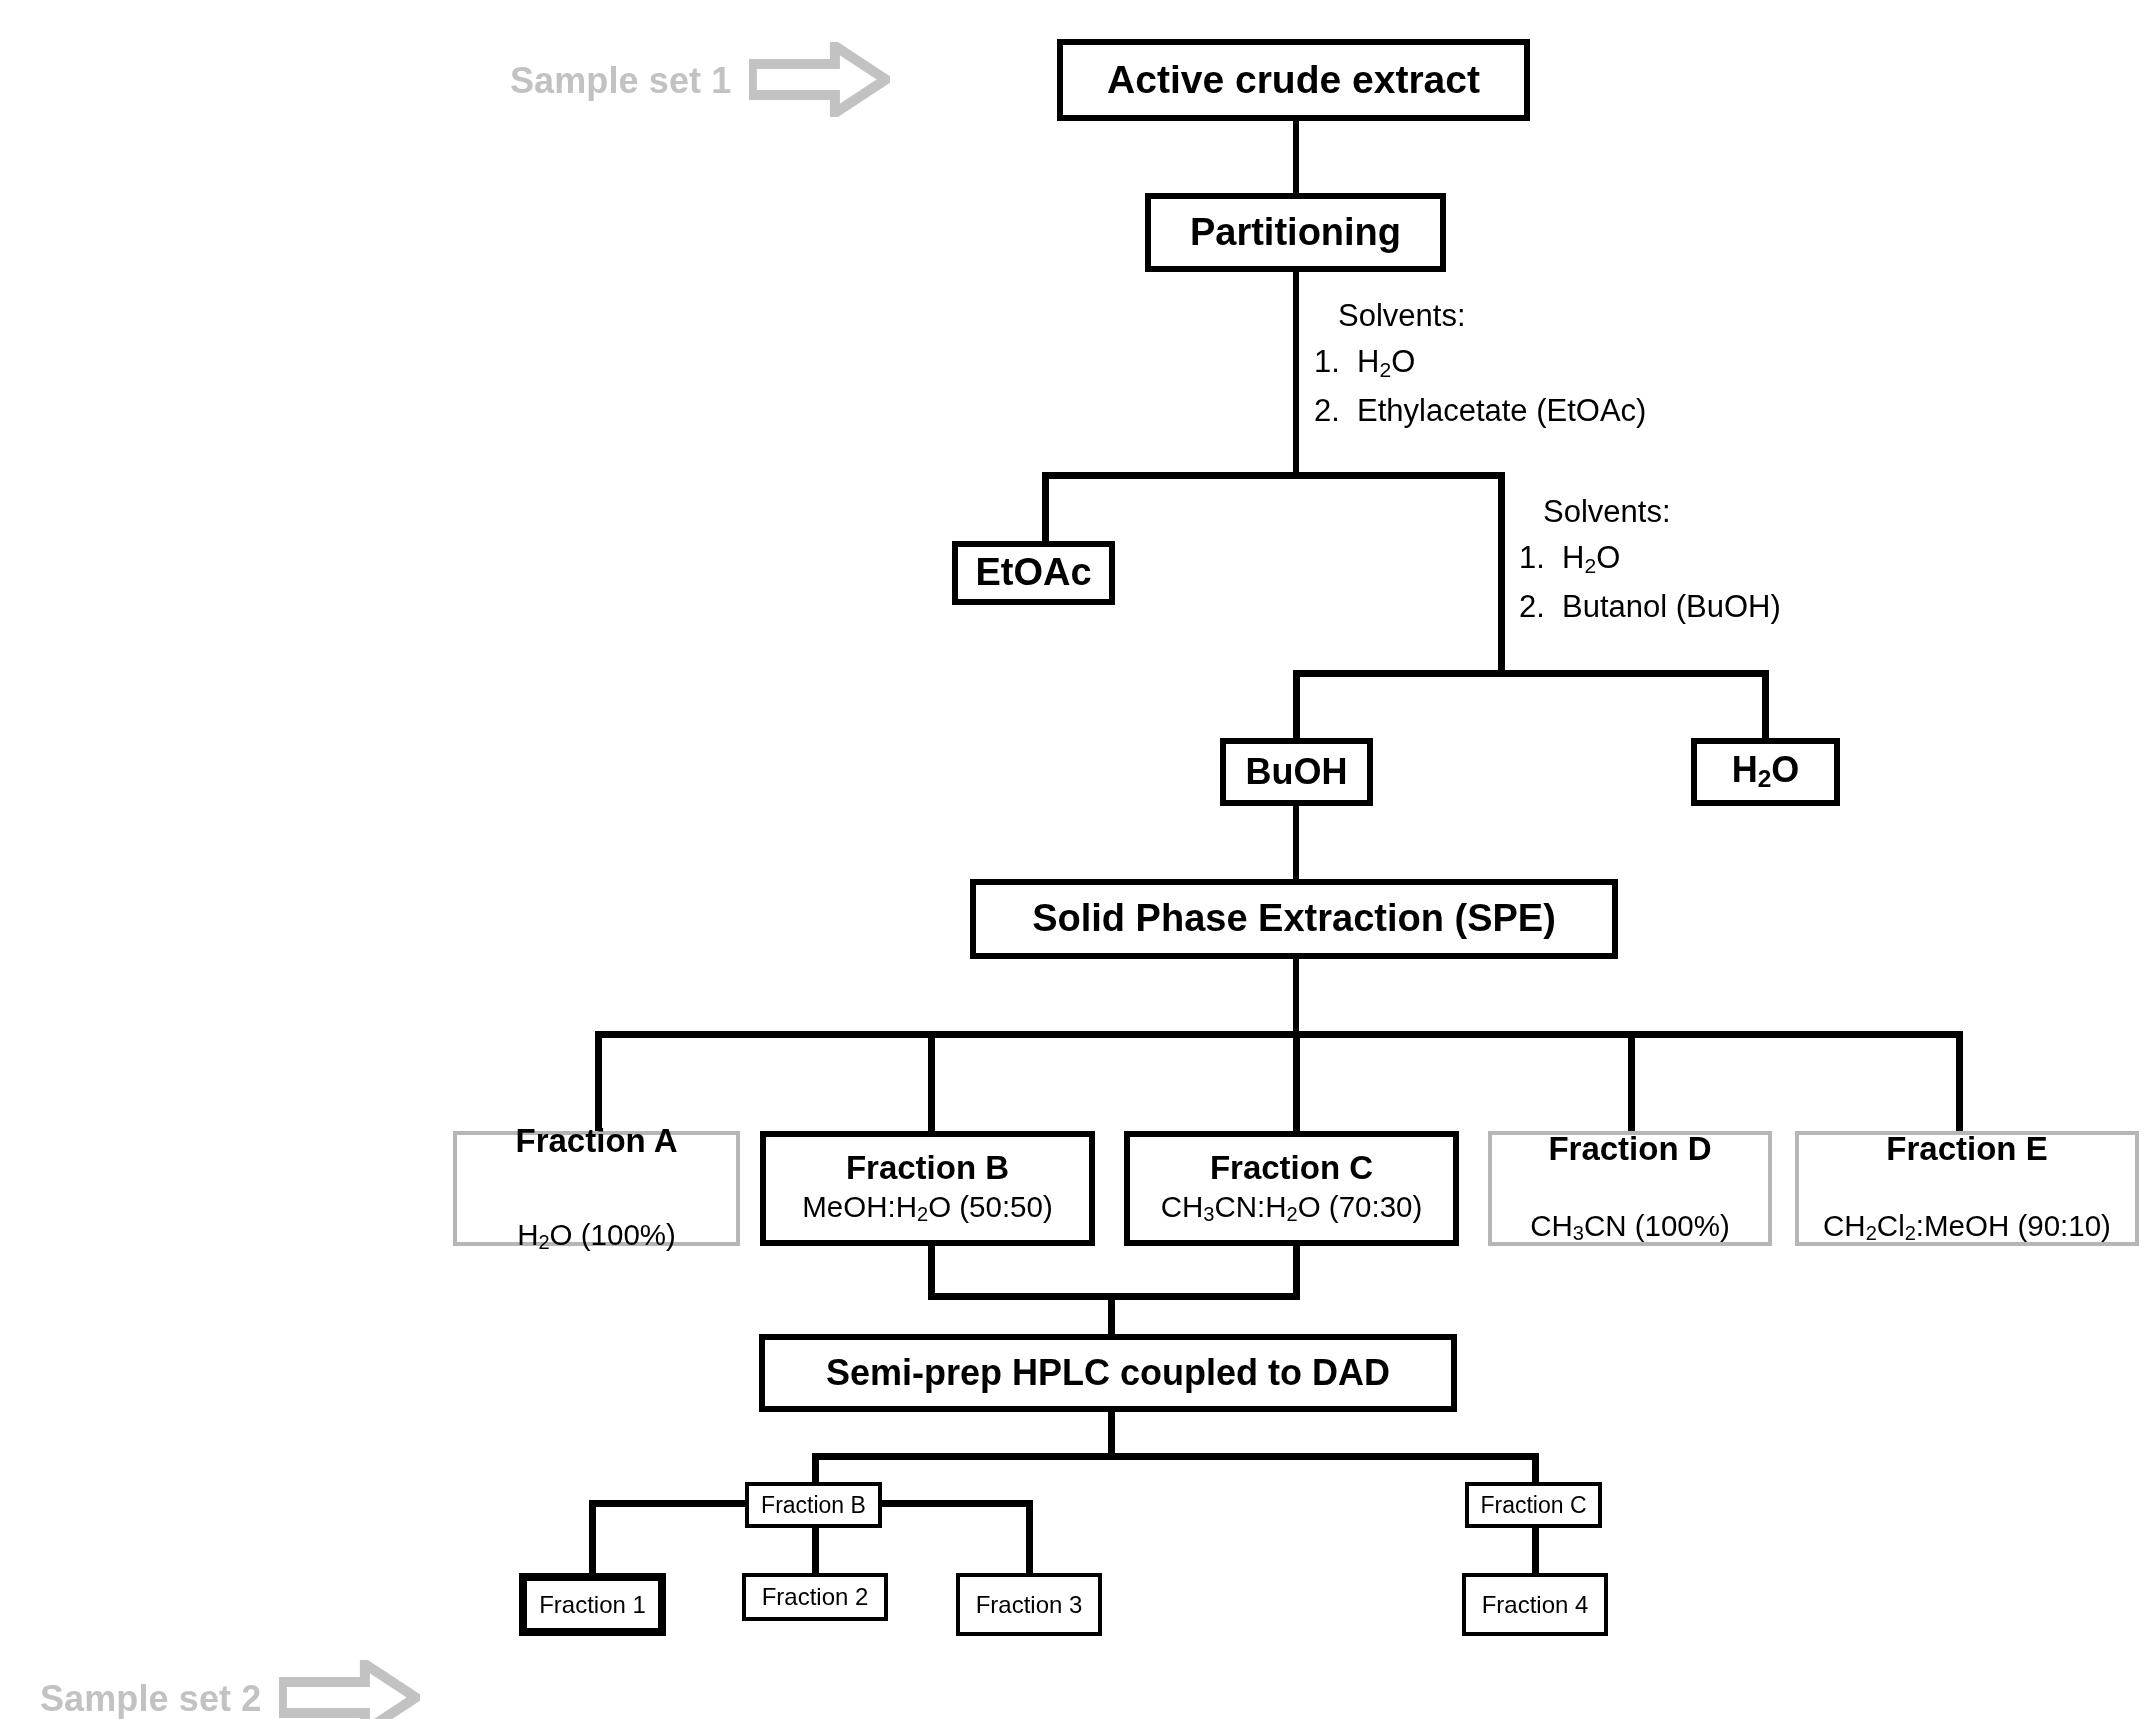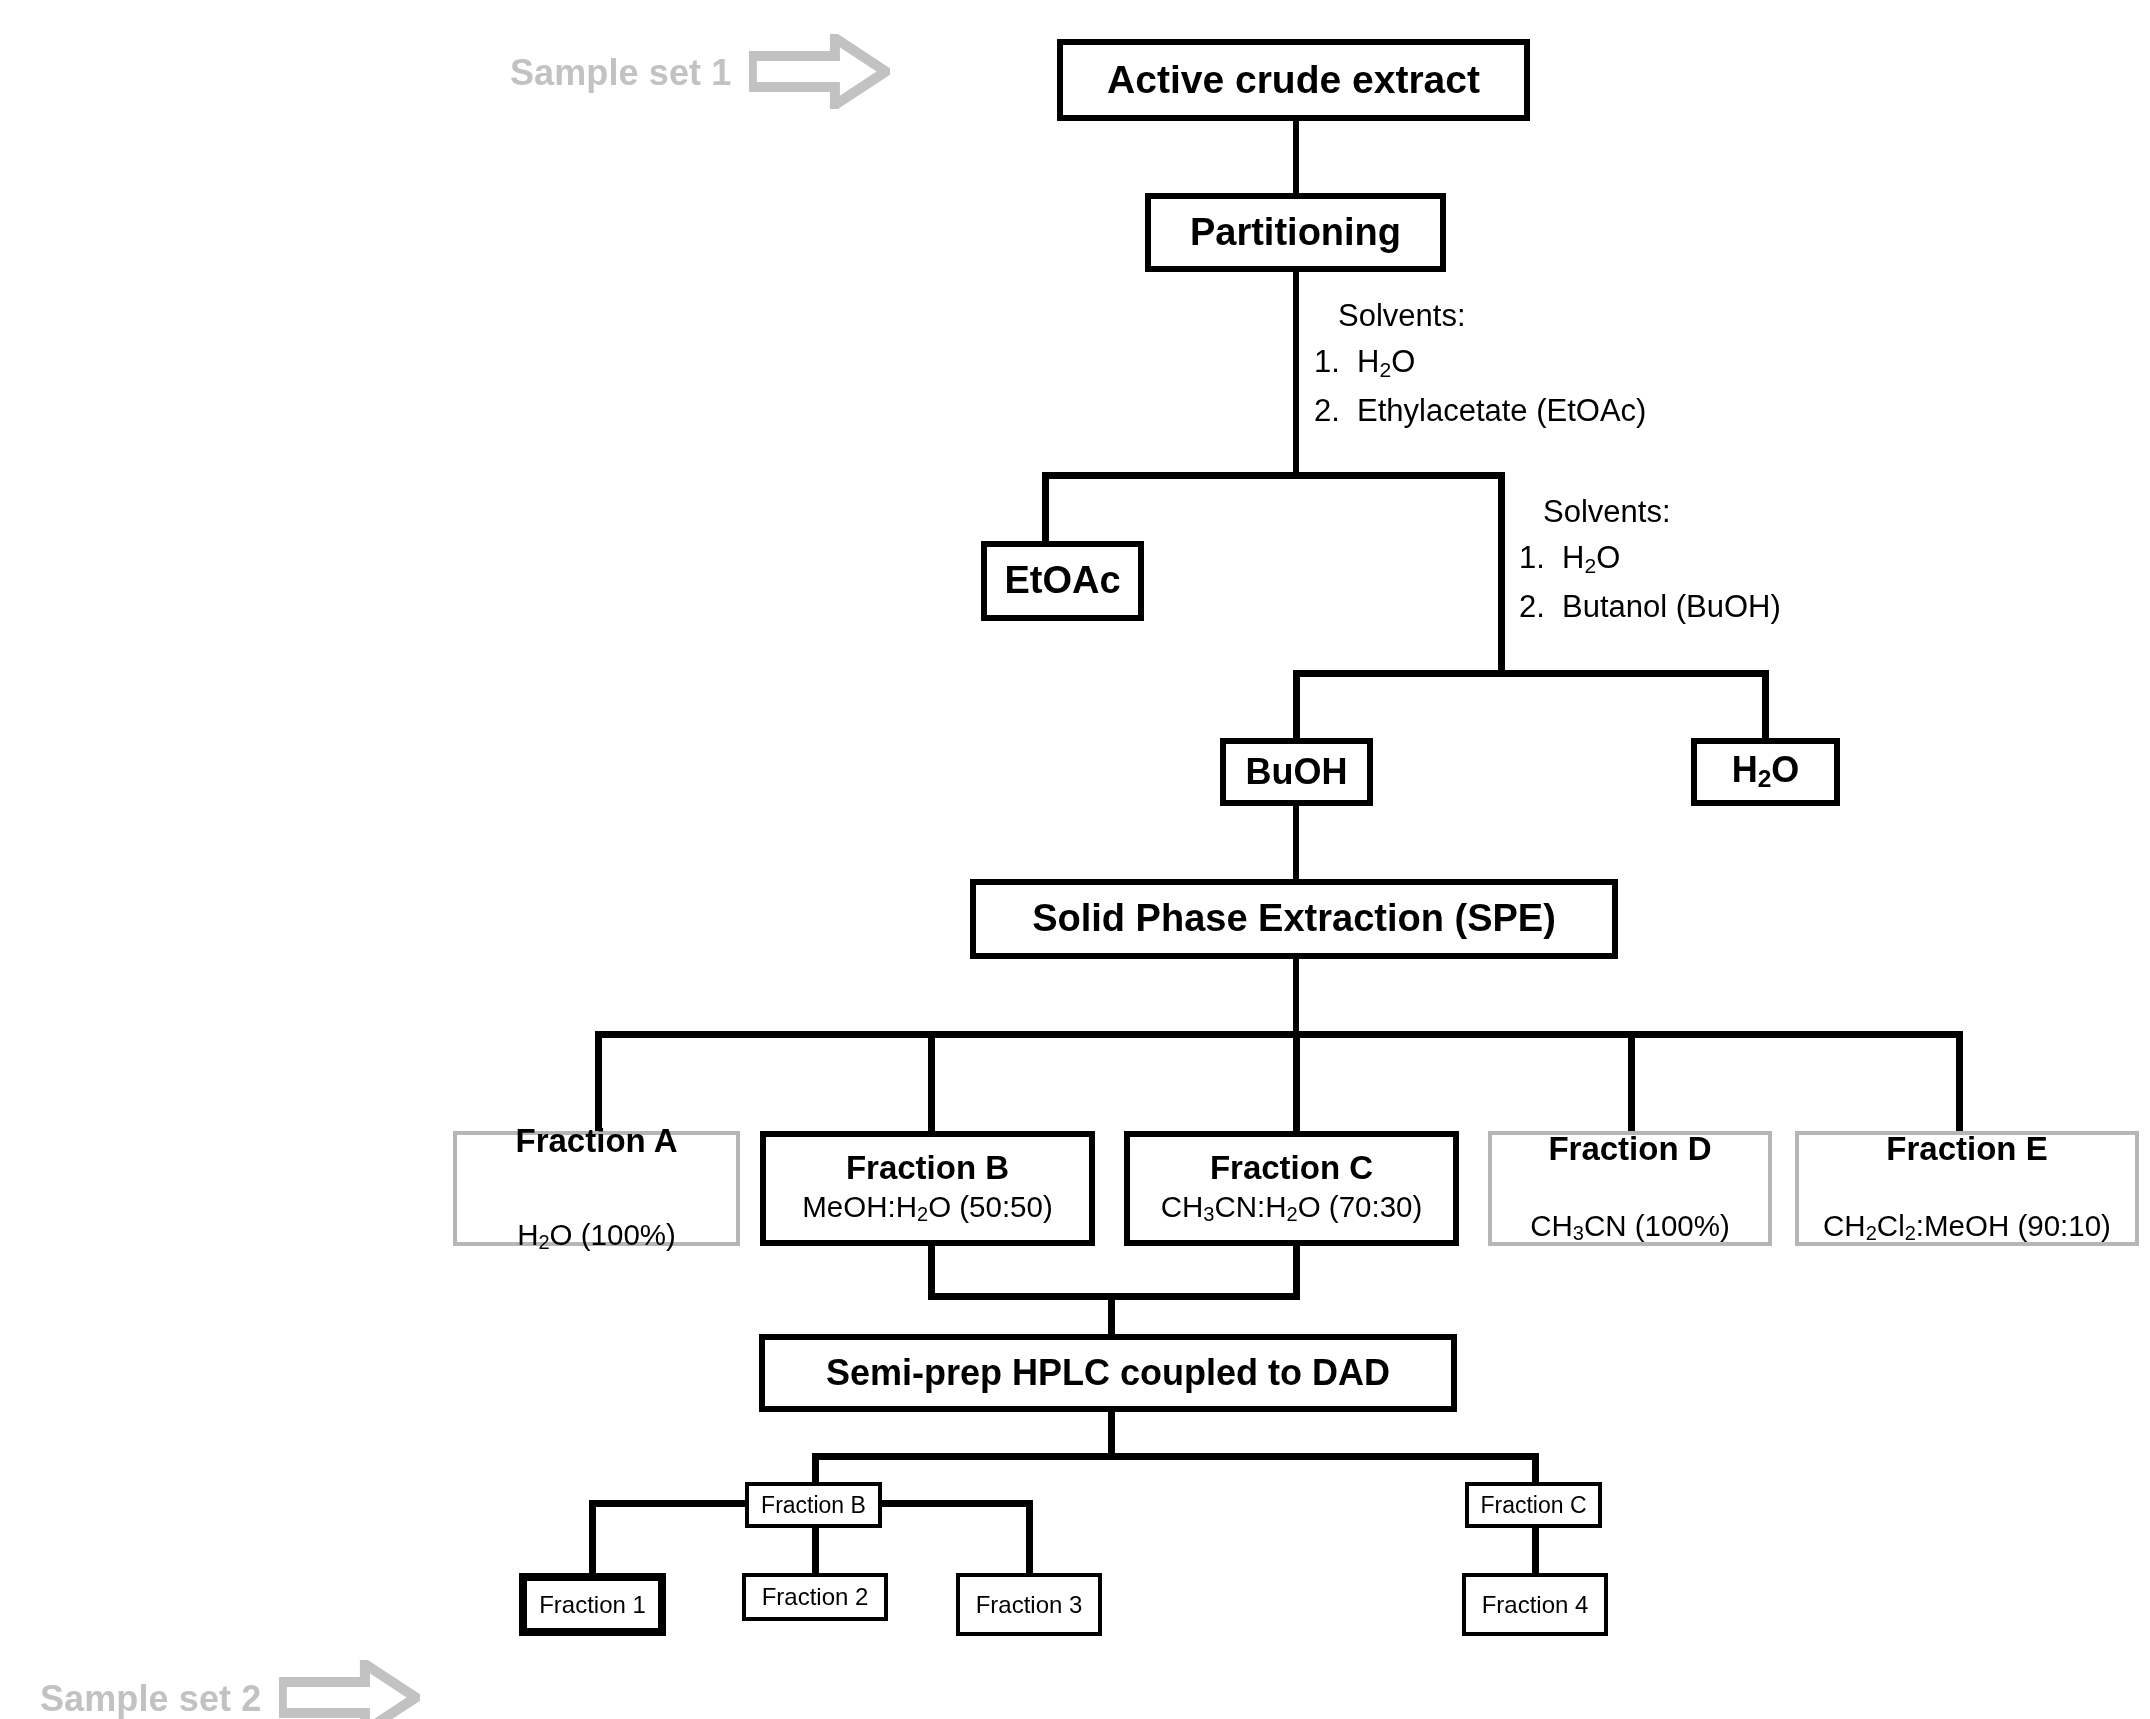--- a/index.html
+++ b/index.html
@@ -97,21 +97,21 @@
     white-space: nowrap;
     letter-spacing: 0.1px;
   }
   .arrow-wrap { margin-left: 17.4px; }
 </style>
 </head>
 <body>
 
 <div id="canvas">
 
-  <div class="sampleset" style="left:510px; top:34px;">
+  <div class="sampleset" style="left:510px; top:42px;">
     <div class="label">Sample set 1</div>
     <div class="arrow-wrap">
       <svg width="141" height="75" viewBox="0 0 210 112" aria-hidden="true">
         <path d="M4 33 L128 33 L128 6 L204 56 L128 106 L128 79 L4 79 Z" fill="none" stroke="#c2c2c2" stroke-width="15" stroke-linejoin="miter"></path>
       </svg>
     </div>
   </div>
 
   <div class="line v" style="left:1293px; top:119px; width:6px; height:75px;"></div>
 
@@ -166,21 +166,21 @@
     <div class="row">
       <span class="num">1.</span>
       <span>H<sub>2</sub>O</span>
     </div>
     <div class="row">
       <span class="num">2.</span>
       <span>Ethylacetate (EtOAc)</span>
     </div>
   </div>
 
-  <div class="box black" style="left:981px; top:541px; width:163px; height:80px;">
+  <div class="box black" style="left:952px; top:541px; width:163px; height:64px;">
     <div class="t-main" style="font-size:38px;">EtOAc</div>
   </div>
 
   <div class="solvents" style="left:1519px; top:496px;">
     <div class="head">Solvents:</div>
     <div class="row">
       <span class="num">1.</span>
       <span>H<sub>2</sub>O</span>
     </div>
     <div class="row">

